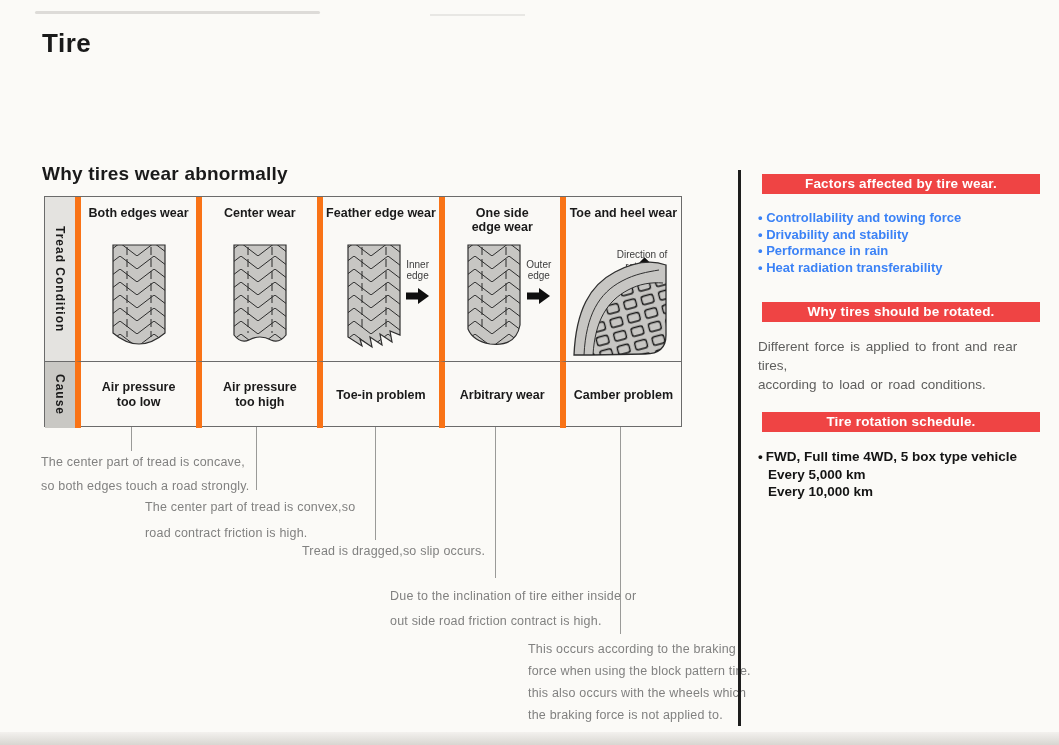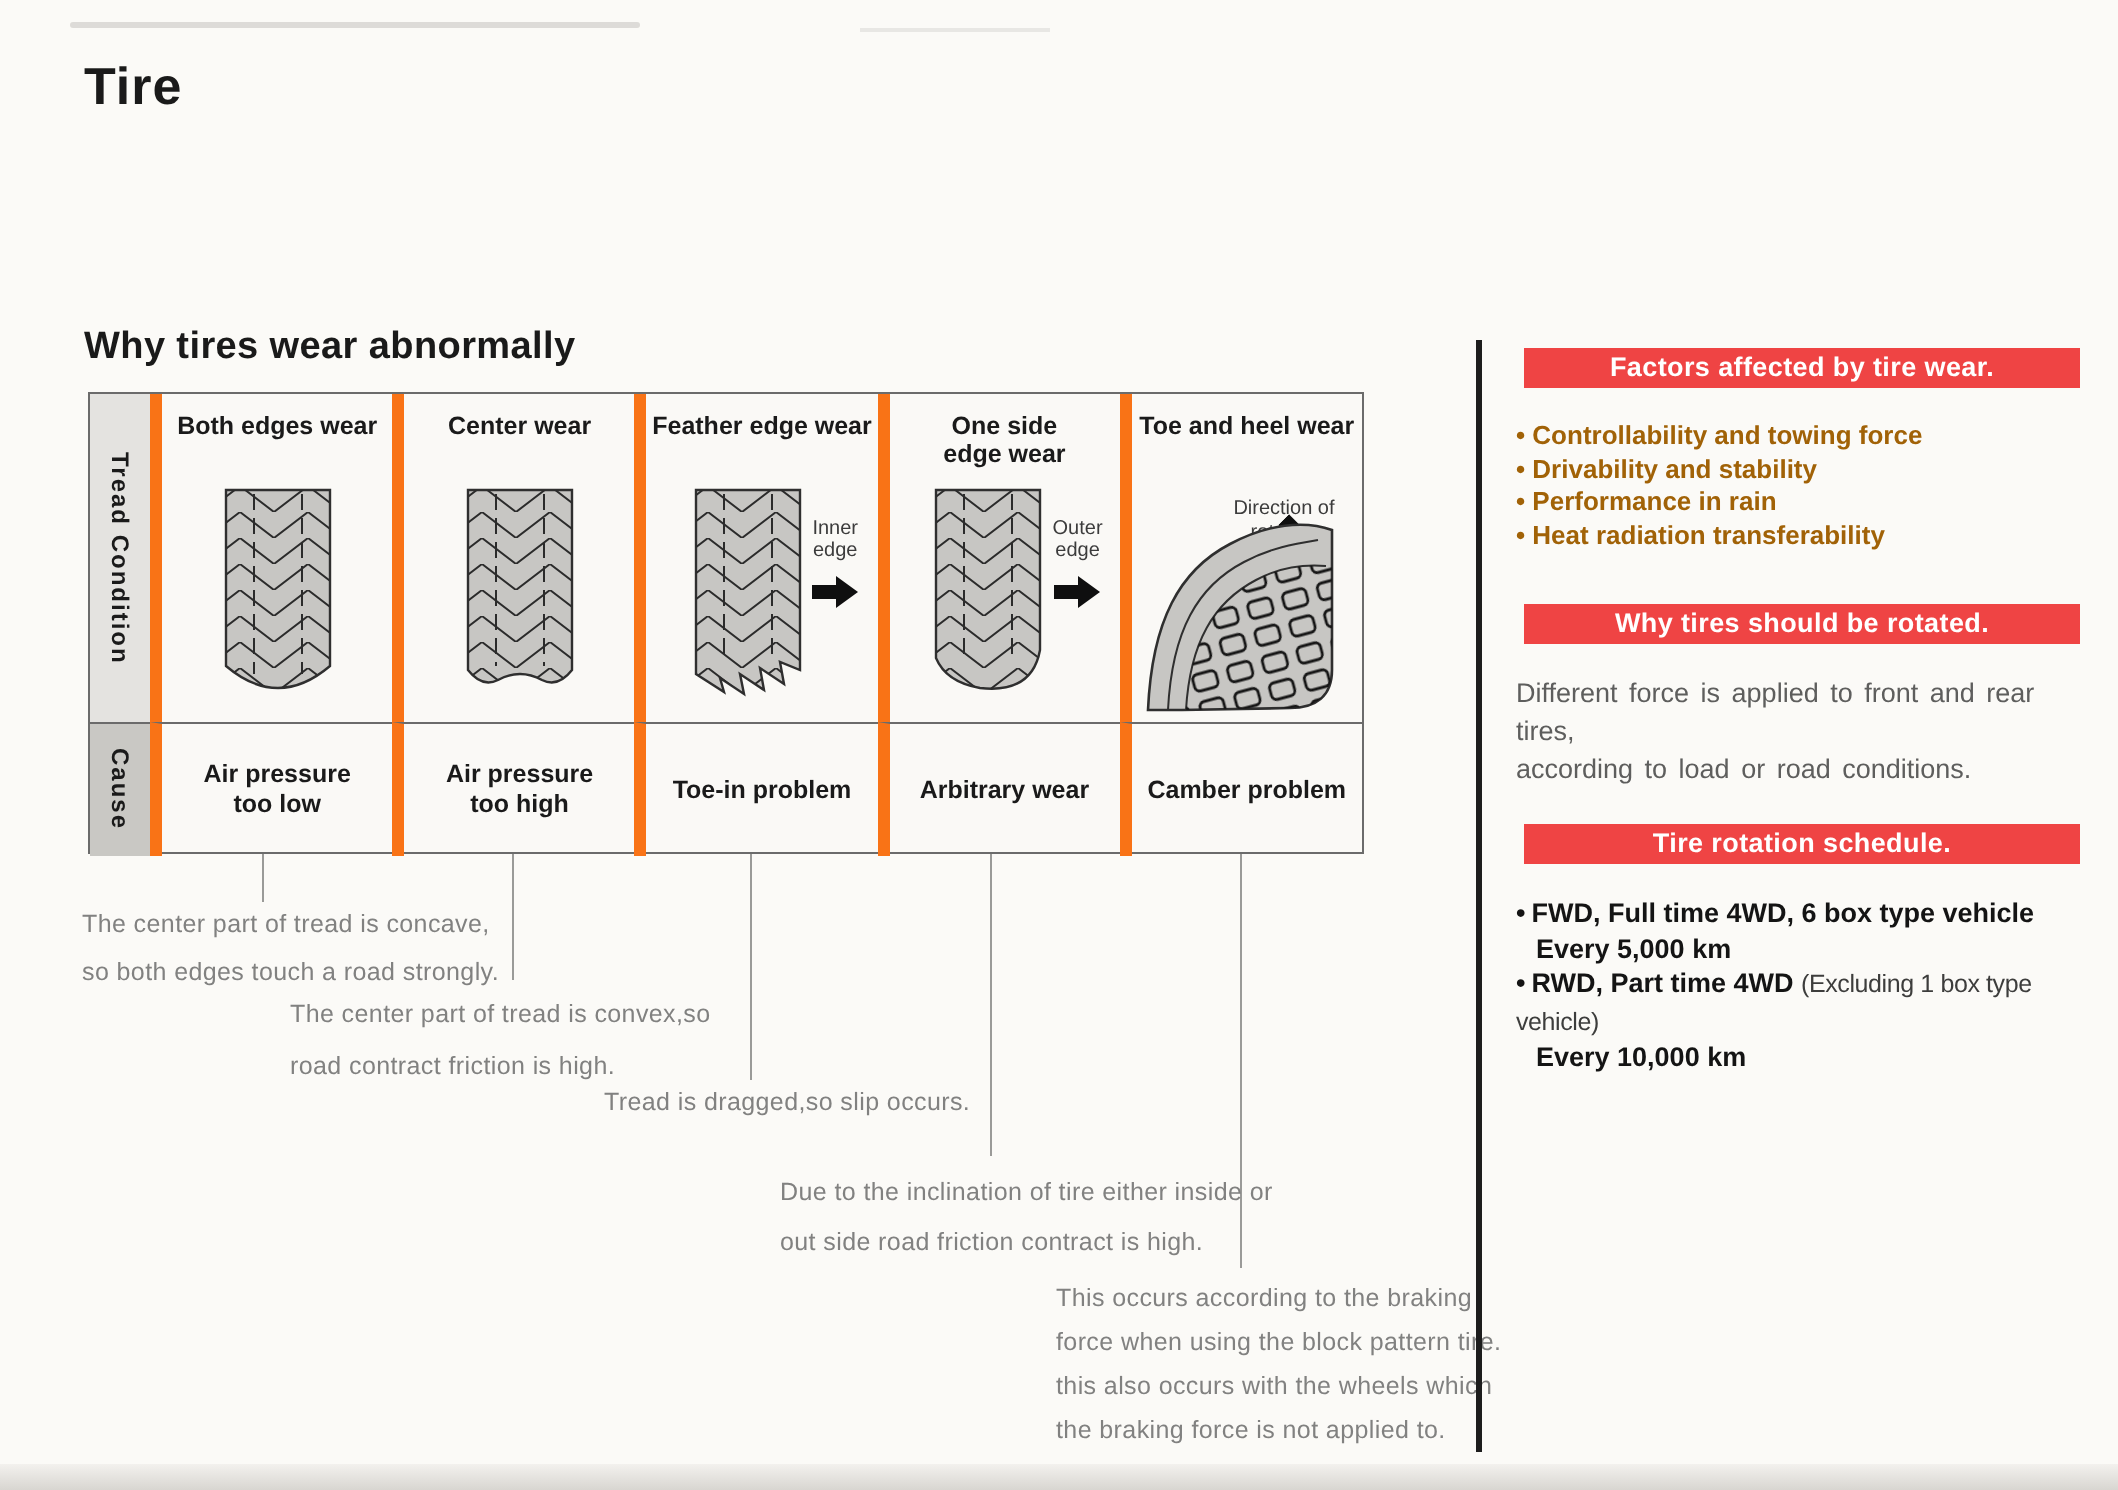--- a/index.html
+++ b/index.html
@@ -42,21 +42,21 @@
   
   .leader{position:absolute;width:1px;background:#9a9a98;}
   .anno{position:absolute;font-size:12.5px;color:#818180;white-space:pre-line;letter-spacing:.2px;}
 
   
   .divider{position:absolute;left:738px;top:170px;width:3px;height:556px;background:#1d1d1d;}
   .sidebar{position:absolute;left:758px;top:174px;width:282px;}
   .sb-header{background:#ef4444;color:#fff;font-weight:bold;font-size:13.5px;text-align:center;
       height:20px;line-height:20px;margin-left:4px;letter-spacing:.2px;}
   .sb-bullets{margin:16px 0 0 0;padding:0;list-style:none;}
-  .sb-bullets li{font-weight:bold;font-size:13px;line-height:16.5px;color:#a16207;}
+  .sb-bullets li{font-weight:bold;font-size:13px;line-height:16.5px;color:#3b82f6;}
   .sb-bullets li::before{content:"• ";}
   .sb-bar2{margin-top:26px;}
   .sb-body{margin-top:15px;font-size:13.5px;line-height:19px;color:#5e5e5d;white-space:pre-line;
       word-spacing:2px;}
   .sb-bar3{margin-top:18px;}
   .sched{margin-top:16px;}
   .sched-main{font-weight:bold;font-size:13.5px;line-height:17.5px;color:#141414;}
   .sched-main .blt{margin-right:3px;}
   .sched-note{font-weight:normal;font-size:12.5px;color:#3d3d3c;letter-spacing:-.2px;}
   .sched-interval{font-weight:bold;font-size:13.5px;line-height:17.5px;color:#141414;padding-left:10px;}
@@ -189,23 +189,22 @@
       <li>Heat radiation transferability</li>
     </ul>
 
     <div class="sb-header sb-bar2">Why tires should be rotated.</div>
     <div class="sb-body">Different force is applied  to front and rear tires,
 according to load or road conditions.</div>
 
     <div class="sb-header sb-bar3">Tire rotation schedule.</div>
     <div class="sched">
       <div class="sched-item">
-        <div class="sched-main"><span class="blt">•</span><span>FWD, Full time 4WD, 6 box type vehicle</span></div>
+        <div class="sched-main"><span class="blt">•</span><span>FWD, Full time 4WD, 5 box type vehicle</span></div>
         <div class="sched-interval">Every 5,000 km</div>
       </div>
       <div class="sched-item">
-        <div class="sched-main"><span class="blt">•</span><span>RWD, Part time 4WD</span> <span class="sched-note">(Excluding 1 box type vehicle)</span></div>
         <div class="sched-interval">Every 10,000 km</div>
       </div>
     </div>
   </div>
 
 </div>
 
 </body></html>

